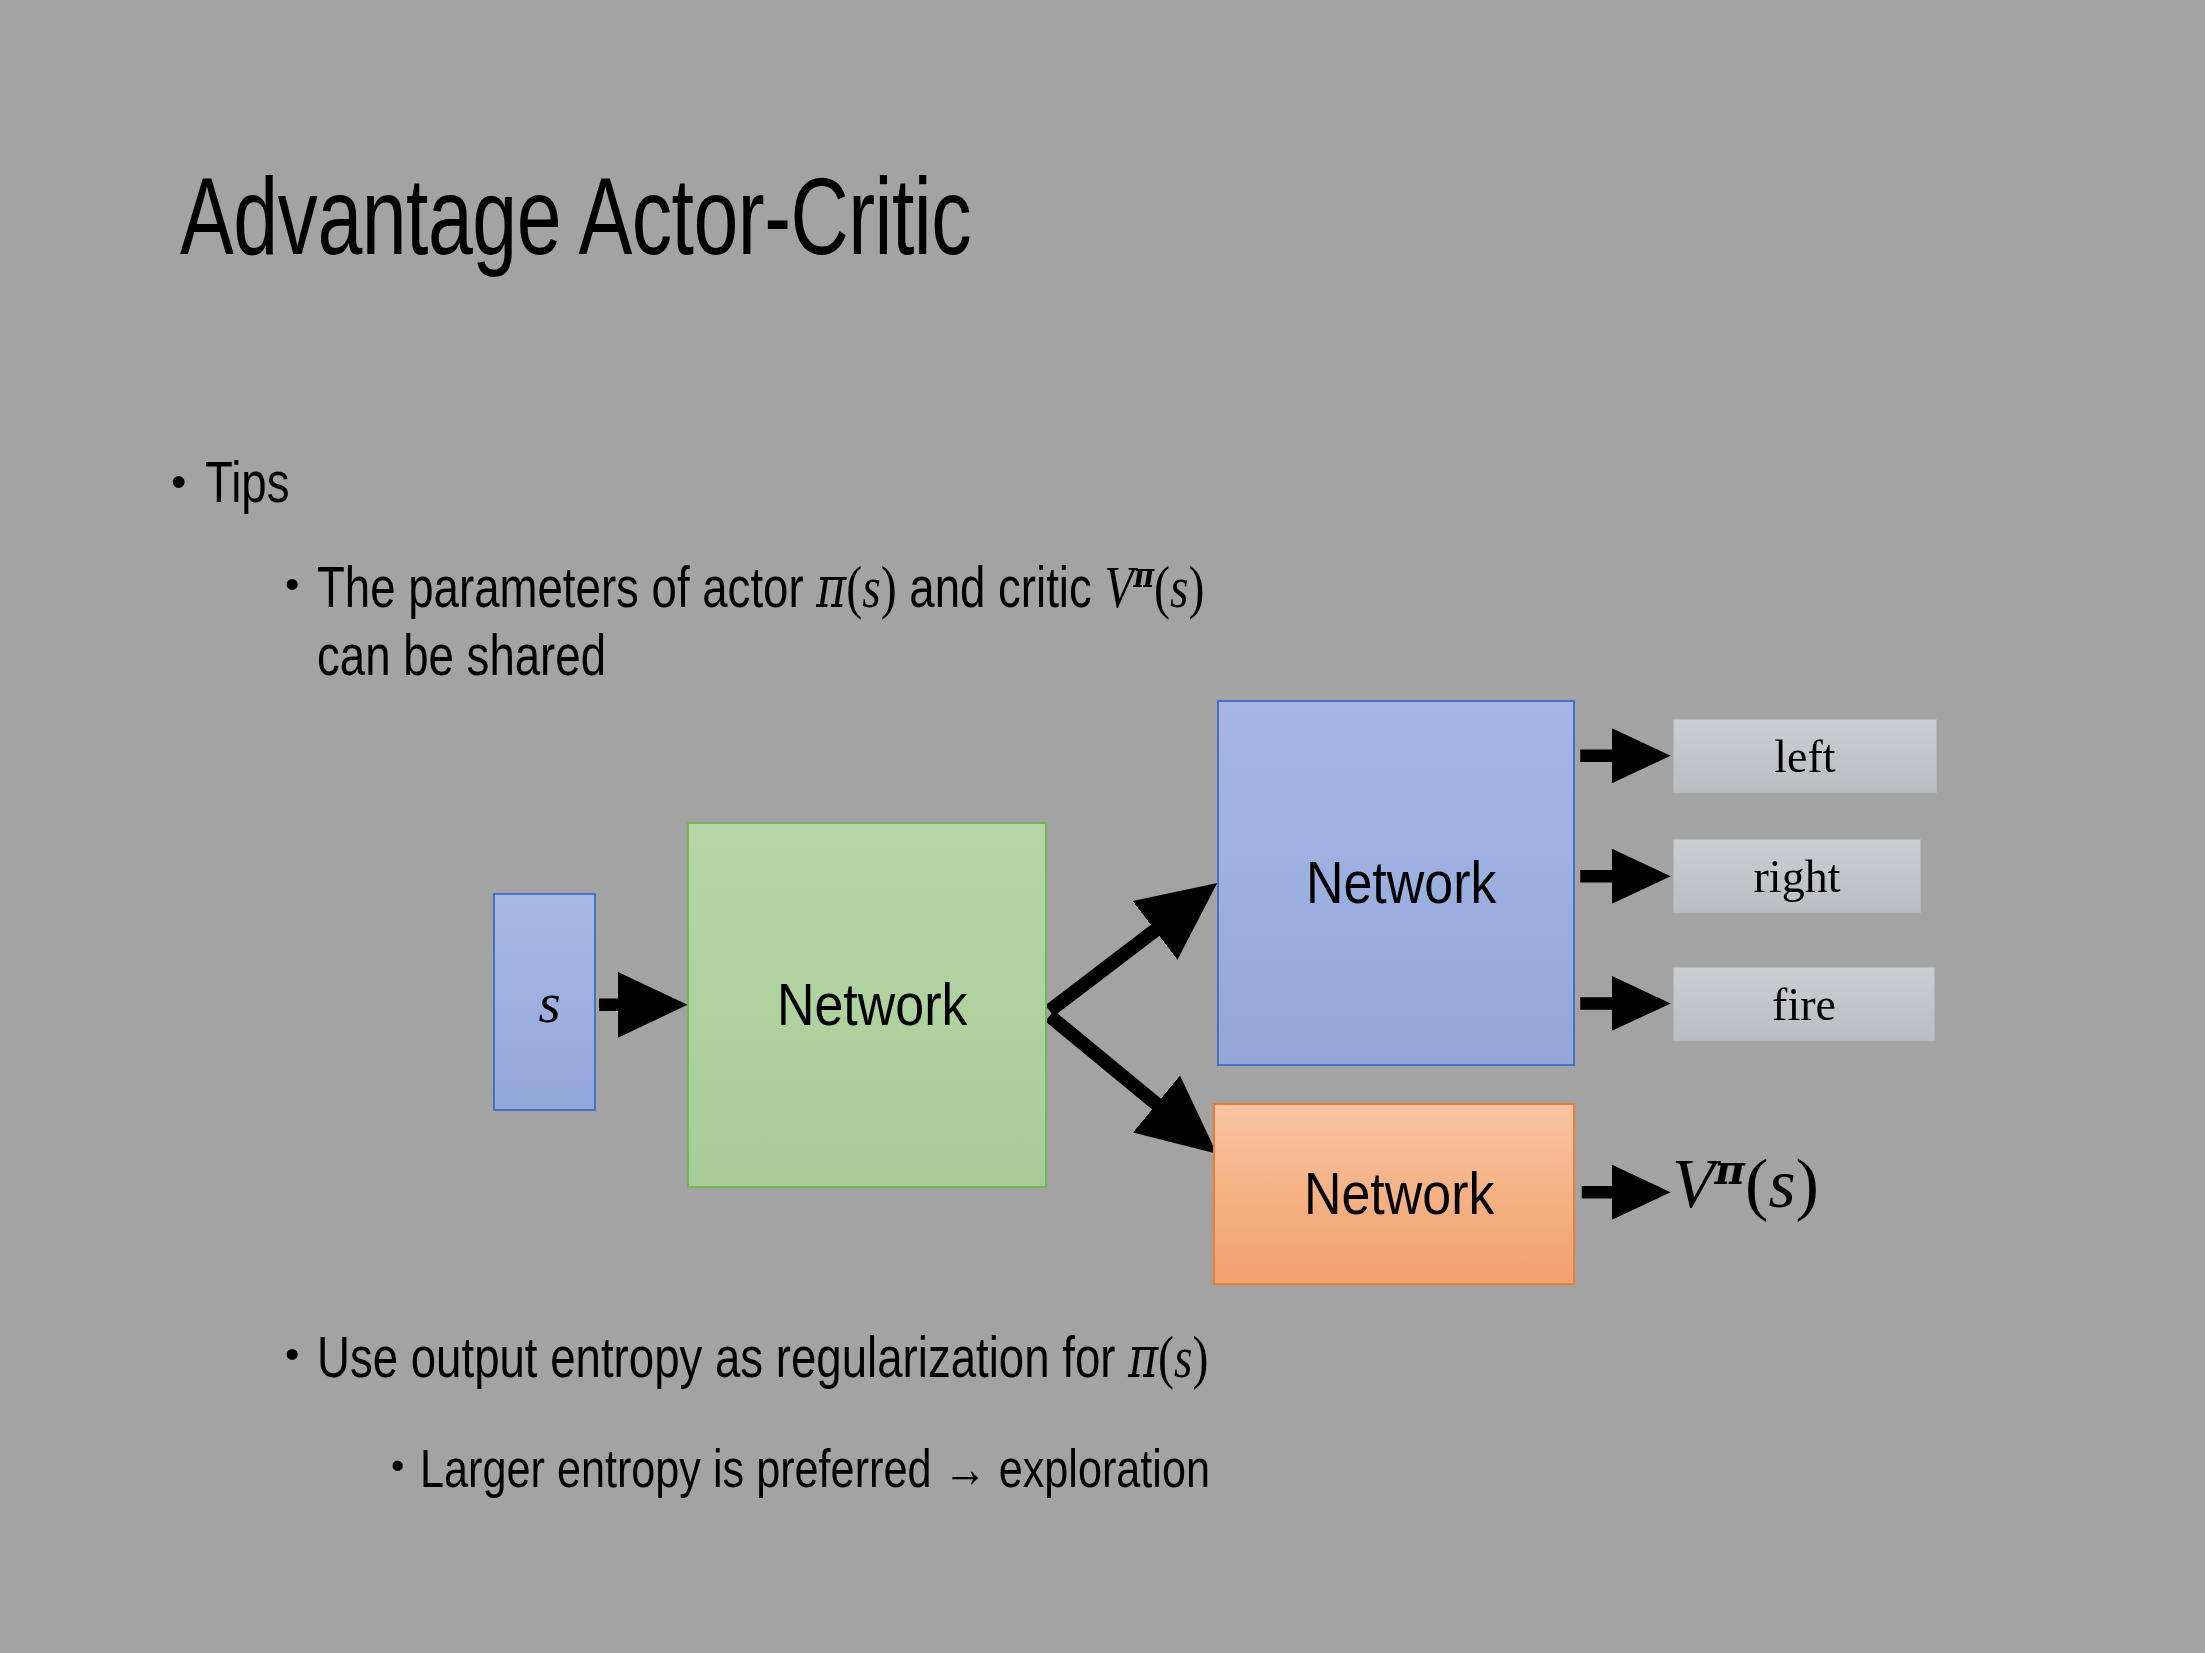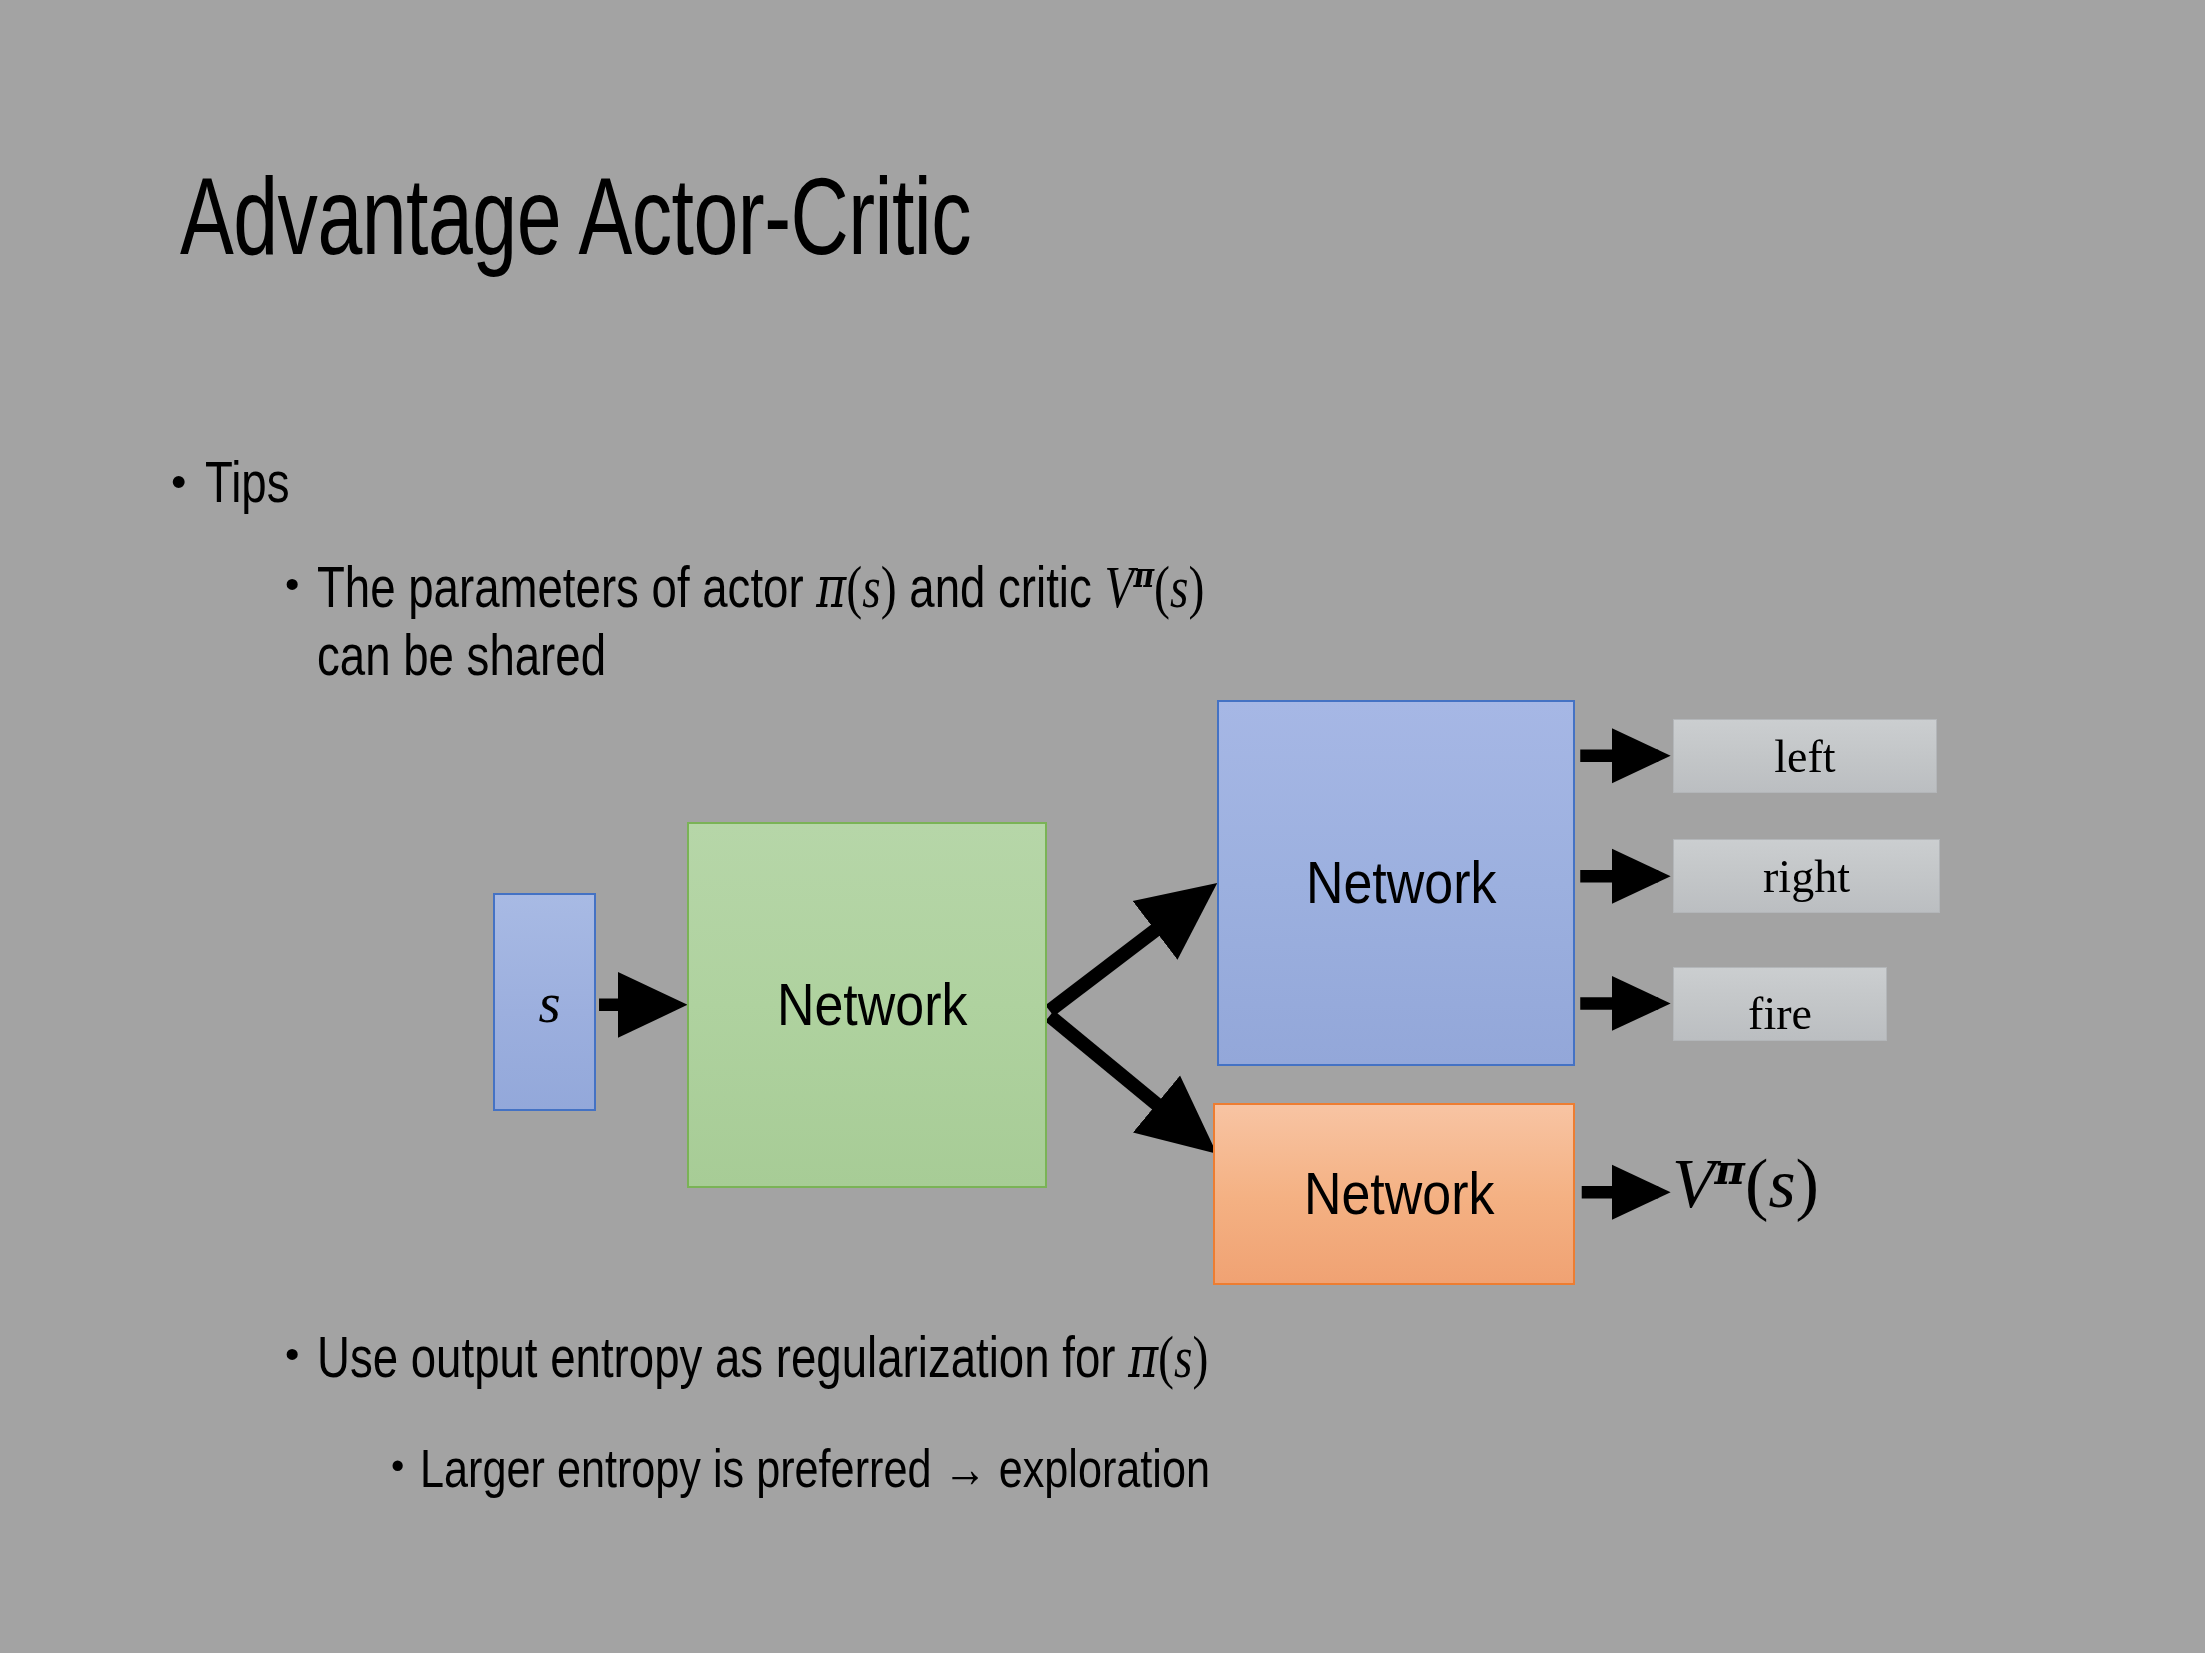--- a/index.html
+++ b/index.html
@@ -203,22 +203,22 @@
     display: flex;
     align-items: center;
     justify-content: center;
     background: linear-gradient(180deg, #CBCED0 0%, #C3C6C8 50%, #BBBEC1 100%);
     border: 1.5px solid #B3B6B9;
     font-family: "Liberation Serif", serif;
     font-size: 46px;
     color: #000000;
   }
   #box-left  { left: 1673px; top: 719px;  width: 264px; height: 74px; }
-  #box-right { left: 1673px; top: 839px; width: 267px; height: 74px; }
-  #box-fire  { left: 1673px; top: 967px; width: 214px; height: 74px; align-items: flex-end; }
+  #box-right { left: 1673px; top: 839px; width: 248px; height: 74px; }
+  #box-fire  { left: 1673px; top: 967px; width: 262px; height: 74px; }
 
   
   #label-vpi {
     position: absolute;
     left: 1672px;
     top: 1148px;
     font-size: 67px;
     line-height: 1;
     white-space: nowrap;
     font-family: "Liberation Serif", serif;

